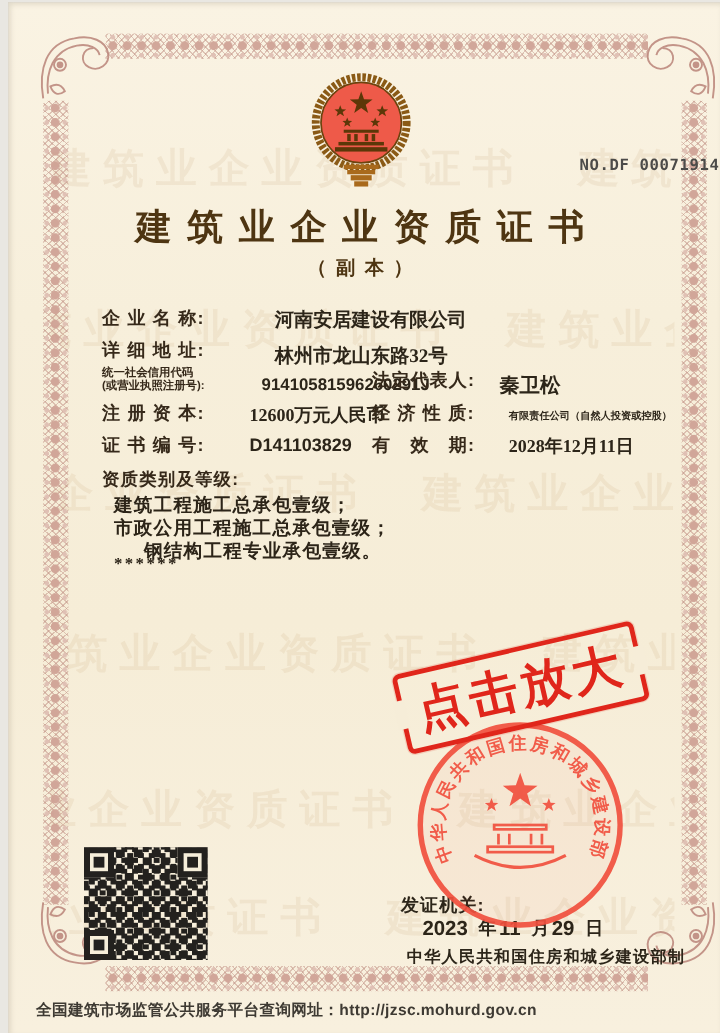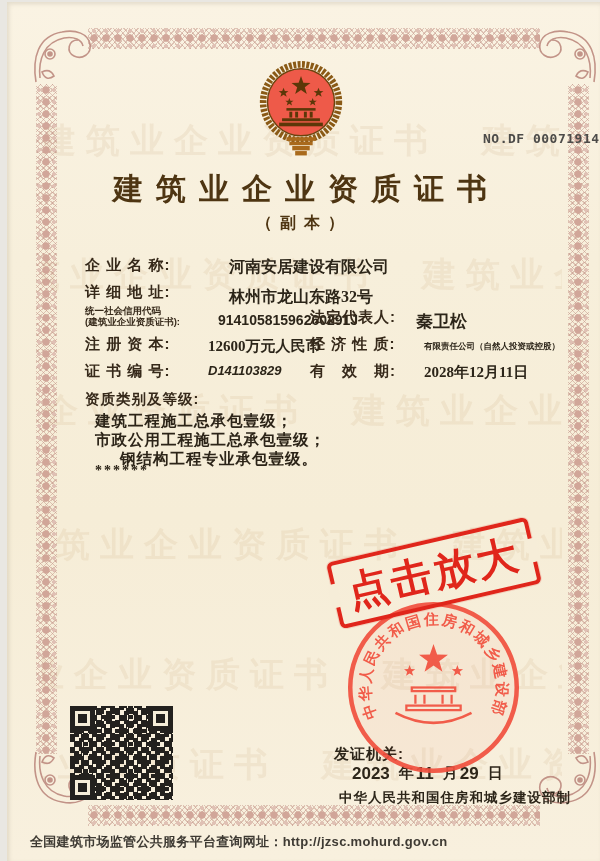--- a/index.html
+++ b/index.html
@@ -181,32 +181,32 @@
 <div class="title">建筑业企业资质证书</div>
 <div class="subtitle">（副本）</div>
 
 <div class="lab" style="left:85px; top:256px;">企 业 名 称:</div>
 <div class="val" style="left:229px; top:257px;">河南安居建设有限公司</div>
 
 <div class="lab" style="left:85px; top:283px;">详 细 地 址:</div>
 <div class="val" style="left:229px; top:287px;">林州市龙山东路32号</div>
 
 <div class="tiny-lab" style="left:85px; top:305px;">统一社会信用代码</div>
-<div class="tiny-lab" style="left:85px; top:316px;">(建筑业企业资质证书):</div>
+<div class="tiny-lab" style="left:85px; top:316px;">(或营业执照注册号):</div>
 <div class="val mono-val" style="left:218px; top:312px; font-size:14px;">91410581596260291J</div>
 <div class="lab" style="left:310px; top:308px;">法定代表人:</div>
 <div class="val" style="left:416px; top:310px; font-size:17px;">秦卫松</div>
 
 <div class="lab" style="left:85px; top:335px;">注 册 资 本:</div>
 <div class="val" style="left:208px; top:337px; font-size:15px;">12600万元人民币</div>
 <div class="lab" style="left:310px; top:335px;">经 济 性 质:</div>
 <div class="tiny-val" style="left:424px; top:341px; width:160px;">有限责任公司（自然人投资或控股）</div>
 
 <div class="lab" style="left:85px; top:362px;">证 书 编 号:</div>
-<div class="val mono-val" style="left:208px; top:363px; font-size:13px;font-style:italic;">D141103829</div>
+<div class="val mono-val" style="left:208px; top:363px; font-size:15px;">D141103829</div>
 <div class="lab" style="left:310px; top:362px;">有　效　期:</div>
 <div class="val" style="left:424px; top:363px; font-size:15px;">2028年12月11日</div>
 
 <div class="lab" style="left:85px; top:390px; font-size:14.5px;">资质类别及等级:</div>
 <div class="qual-line" style="top:411px;">建筑工程施工总承包壹级；</div>
 <div class="qual-line" style="top:430px;">市政公用工程施工总承包壹级；</div>
 <div class="qual-line" style="top:449px;margin-left:25px;">钢结构工程专业承包壹级。</div>
 <div class="qual-line" style="top:463px; letter-spacing:2px; font-size:14px;">******</div>
 
 <div class="stamp">

